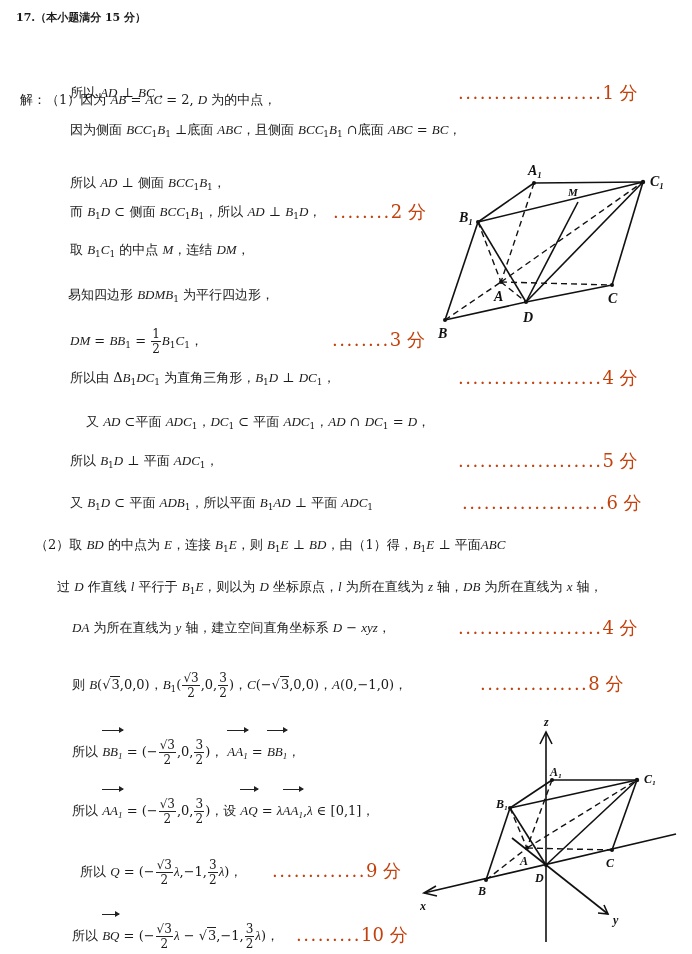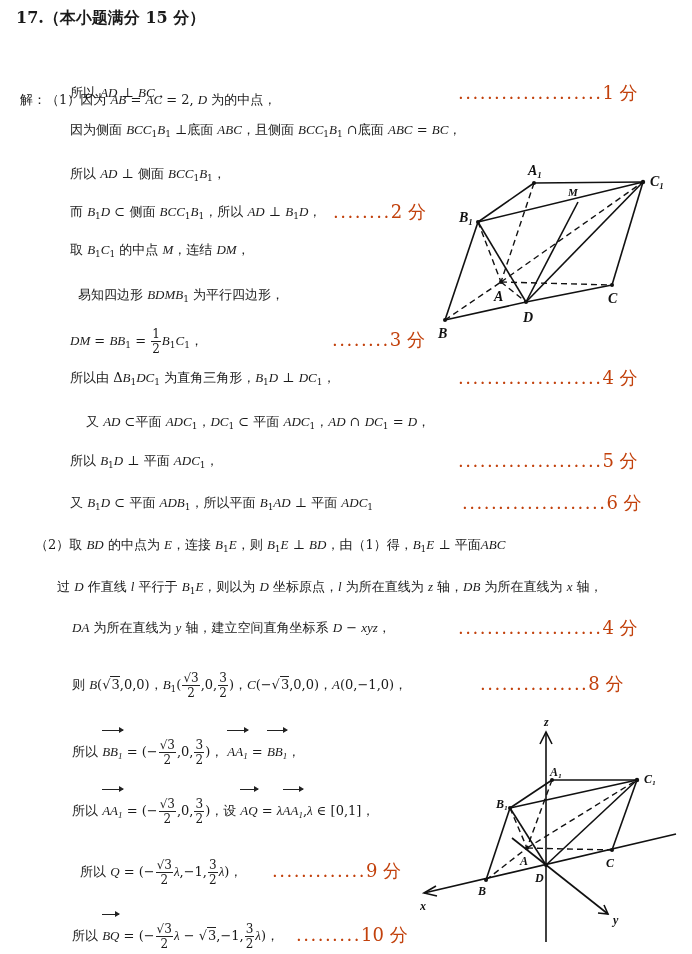--- a/index.html
+++ b/index.html
@@ -1,19 +1,19 @@
 <!DOCTYPE html>
 <html><head>
   <meta charset="utf-8">
   <style>
     html, body { margin:0; padding:0; background:#ffffff; }
     body { width:692px; height:954px; position:relative; overflow:hidden;
       font-family:"DejaVu Serif","Liberation Serif",serif; color:#1a1a1a; }
     .line { position:absolute; white-space:nowrap; font-size:13px; line-height:18px; }
-    .title { font-weight:bold; font-size:16px; }
+    .title { font-weight:bold; font-size:11px; }
     .score { position:absolute; white-space:nowrap; font-size:18px; line-height:18px; color:#c2410c; }
     .score .dots { letter-spacing:1.5px; }
     i, .m { font-family:"Liberation Serif","DejaVu Serif",serif; font-style:italic; }
     sub { font-size:9px; vertical-align:-3px; line-height:0; }
     .frac { display:inline-block; vertical-align:middle; text-align:center; font-size:12px; line-height:14px; margin:0 1px; }
     .frac .n { display:block; border-bottom:1px solid #222; padding:0 1px; }
     .frac .d { display:block; }
     .vec { border-top:1px solid #222; position:relative; padding-top:13px; }
     .vec::after { content:""; position:absolute; right:-1px; top:-4px; border-left:5px solid #222; border-top:3px solid transparent; border-bottom:3px solid transparent; }
     .sqrt { border-top:1px solid #222; padding-left:1px; }
@@ -26,28 +26,28 @@
 
 <div class="line" style="left:20px;top:47px;margin-top:44px;">
   <span>解：（1）</span>因为 <i>AB</i> = <i>AC</i> = 2, <i>D</i> 为的中点，
 </div>
 
 <div class="line" style="left:70px;top:84px;">所以 <i>AD</i> ⊥ <i>BC</i>，</div>
 <div class="score" style="left:458px;top:84px;"><span class="dots">....................</span><span>1 分</span></div>
 
 <div class="line" style="left:70px;top:121px;">因为侧面 <i>BCC</i><sub>1</sub><i>B</i><sub>1</sub> ⊥底面 <i>ABC</i>，且侧面 <i>BCC</i><sub>1</sub><i>B</i><sub>1</sub> ∩底面 <i>ABC</i> = <i>BC</i>，</div>
 
-<div class="line" style="left:70px;top:165px;">所以 <i>AD</i> ⊥ 侧面 <i>BCC</i><sub>1</sub><i>B</i><sub>1</sub>，</div>
+<div class="line" style="left:70px;top:174px;">所以 <i>AD</i> ⊥ 侧面 <i>BCC</i><sub>1</sub><i>B</i><sub>1</sub>，</div>
 
 <div class="line" style="left:70px;top:203px;">而 <i>B</i><sub>1</sub><i>D</i> ⊂ 侧面 <i>BCC</i><sub>1</sub><i>B</i><sub>1</sub>，所以 <i>AD</i> ⊥ <i>B</i><sub>1</sub><i>D</i>，</div>
 <div class="score" style="left:333px;top:203px;"><span class="dots">........</span><span>2 分</span></div>
 
 <div class="line" style="left:70px;top:241px;">取 <i>B</i><sub>1</sub><i>C</i><sub>1</sub> 的中点 <i>M</i>，连结 <i>DM</i>，</div>
 
-<div class="line" style="left:78px;top:286px;">易知四边形 <i>BDMB</i><sub>1</sub> 为平行四边形，</div>
+<div class="line" style="left:68px;top:286px;">易知四边形 <i>BDMB</i><sub>1</sub> 为平行四边形，</div>
 
 <div class="line" style="left:70px;top:327px;"><i>DM</i> = <i>BB</i><sub>1</sub> = <span class="frac"><span class="n">1</span><span class="d">2</span></span><i>B</i><sub>1</sub><i>C</i><sub>1</sub>，</div>
 <div class="score" style="left:332px;top:331px;"><span class="dots">........</span><span>3 分</span></div>
 
 <div class="line" style="left:70px;top:369px;">所以由 Δ<i>B</i><sub>1</sub><i>DC</i><sub>1</sub> 为直角三角形，<i>B</i><sub>1</sub><i>D</i> ⊥ <i>DC</i><sub>1</sub>，</div>
 <div class="score" style="left:458px;top:369px;"><span class="dots">....................</span><span>4 分</span></div>
 
 <div class="line" style="left:78px;top:413px;margin-left:8px;">又 <i>AD</i> ⊂平面 <i>ADC</i><sub>1</sub>，<i>DC</i><sub>1</sub> ⊂ 平面 <i>ADC</i><sub>1</sub>，<i>AD</i> ∩ <i>DC</i><sub>1</sub> = <i>D</i>，</div>
 
 <div class="line" style="left:70px;top:452px;">所以 <i>B</i><sub>1</sub><i>D</i> ⊥ 平面 <i>ADC</i><sub>1</sub>，</div>

